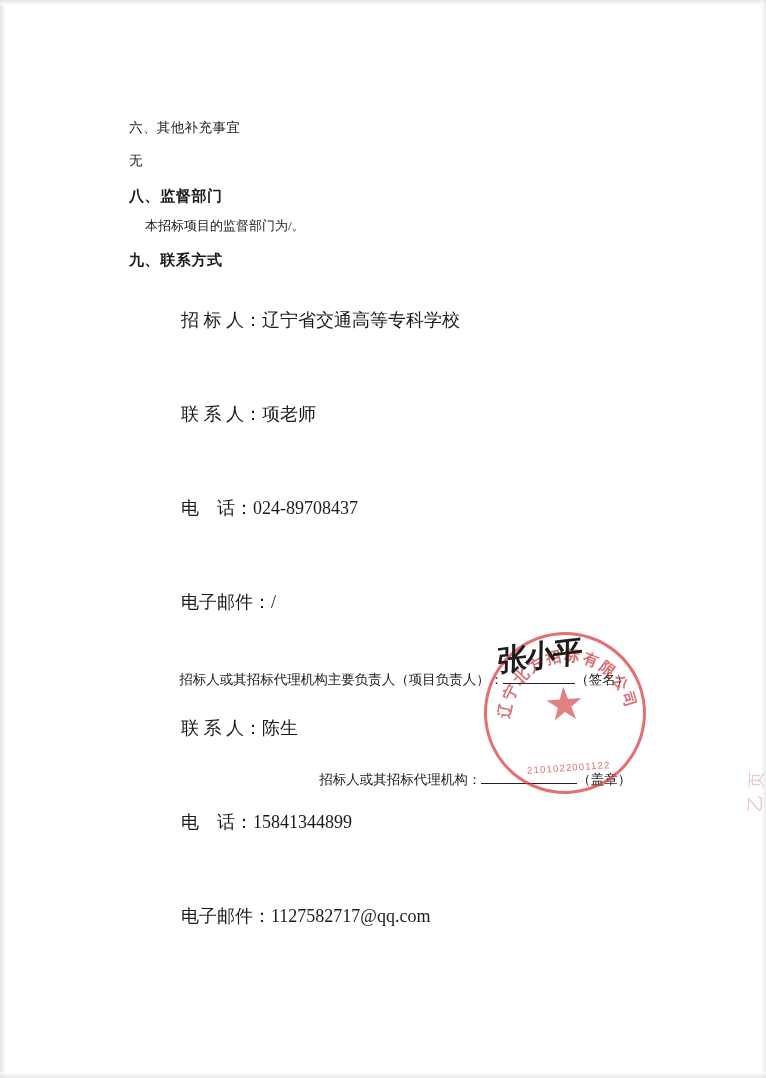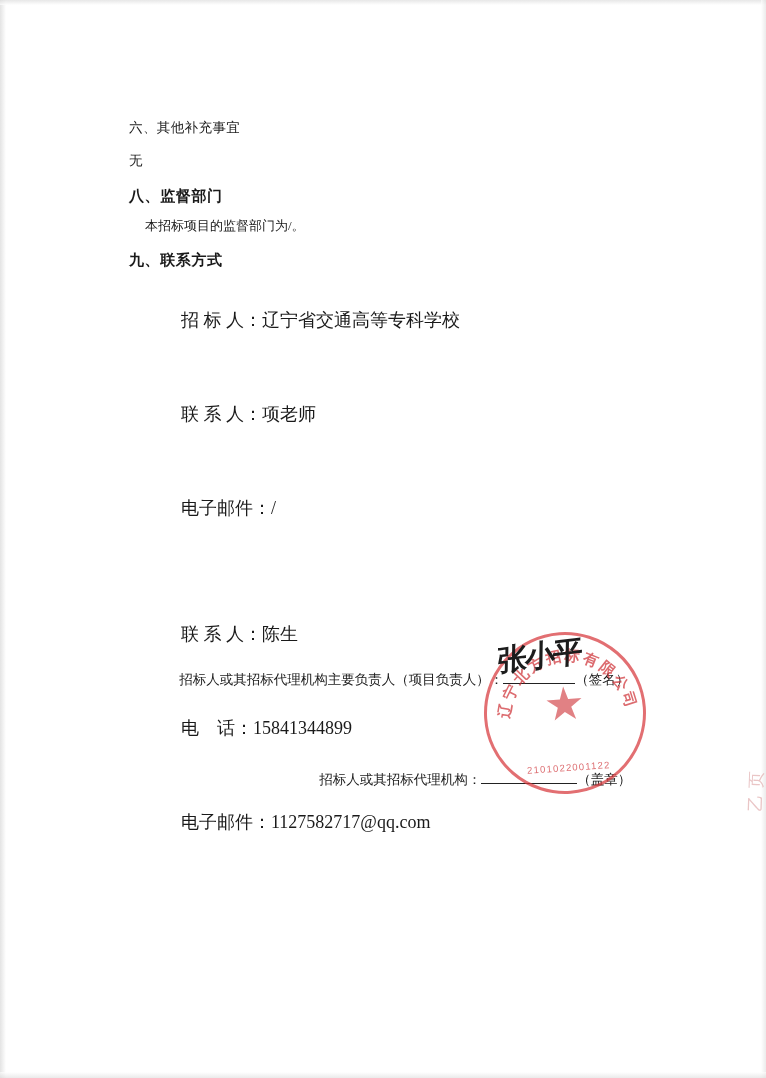--- a/index.html
+++ b/index.html
@@ -231,20 +231,23 @@
     <div class="line indent-1">本招标项目的监督部门为/。</div>
 
     <div class="line h-main">九、联系方式</div>
 
     <div>
       <div class="line field">
         <span class="lbl">招 标 人：</span><span class="val">辽宁省交通高等专科学校</span>
       </div>
       <div class="line field">
         <span class="lbl">联 系 人：</span><span class="val">项老师</span>
+      </div>
+      <div class="line field">
+        <span class="lbl">电    话：</span><span class="val">024-89708437</span>
       </div>
       <div class="line field">
         <span class="lbl">电子邮件：</span><span class="val">/</span>
       </div>
     </div>
 
     <div class="gap-block"></div>
 
     <div class="agency-block">
       <div class="line field">

